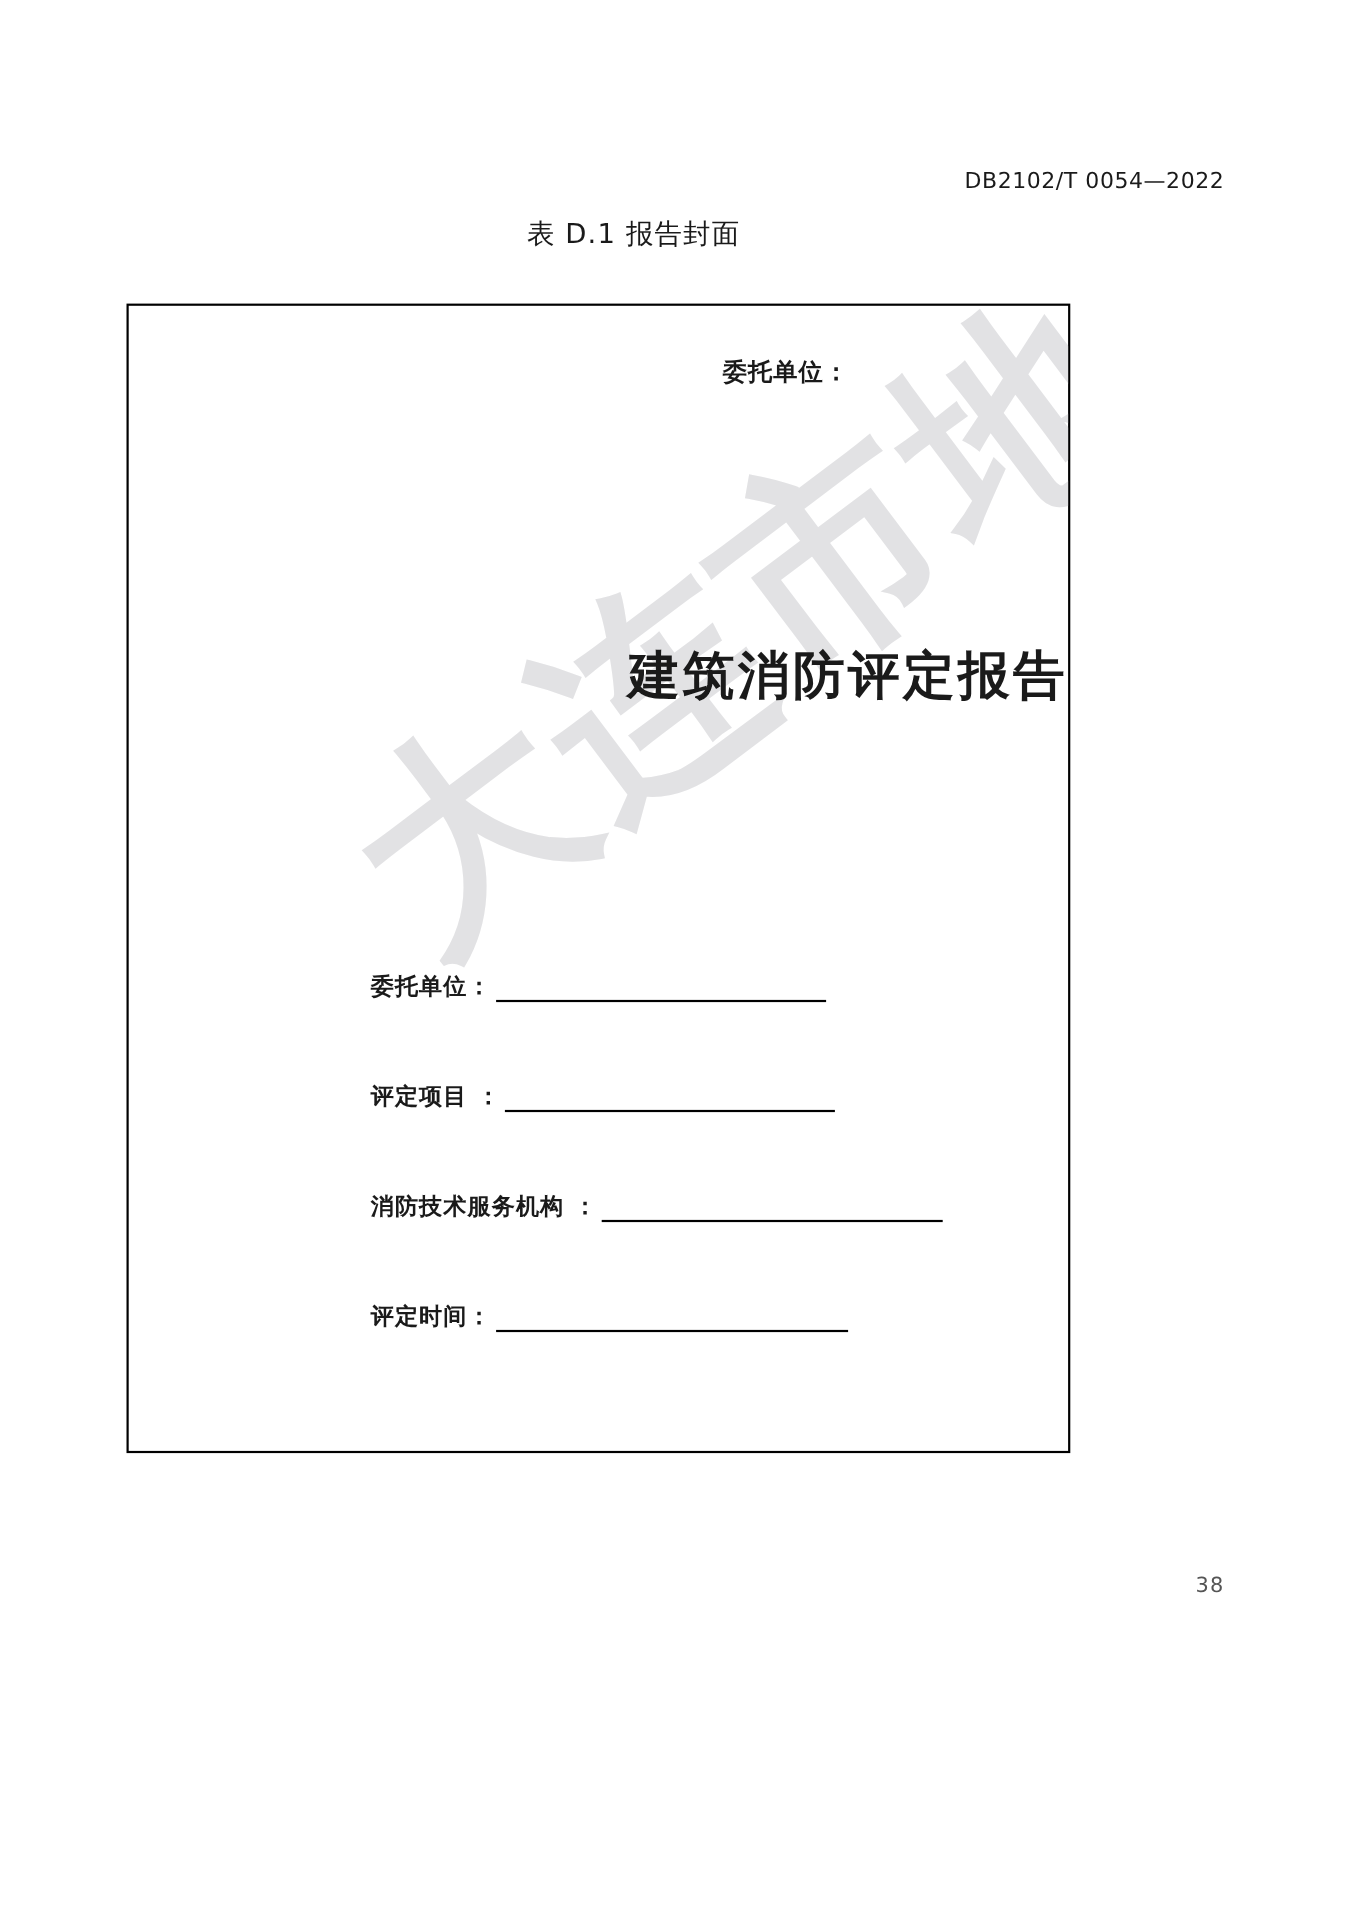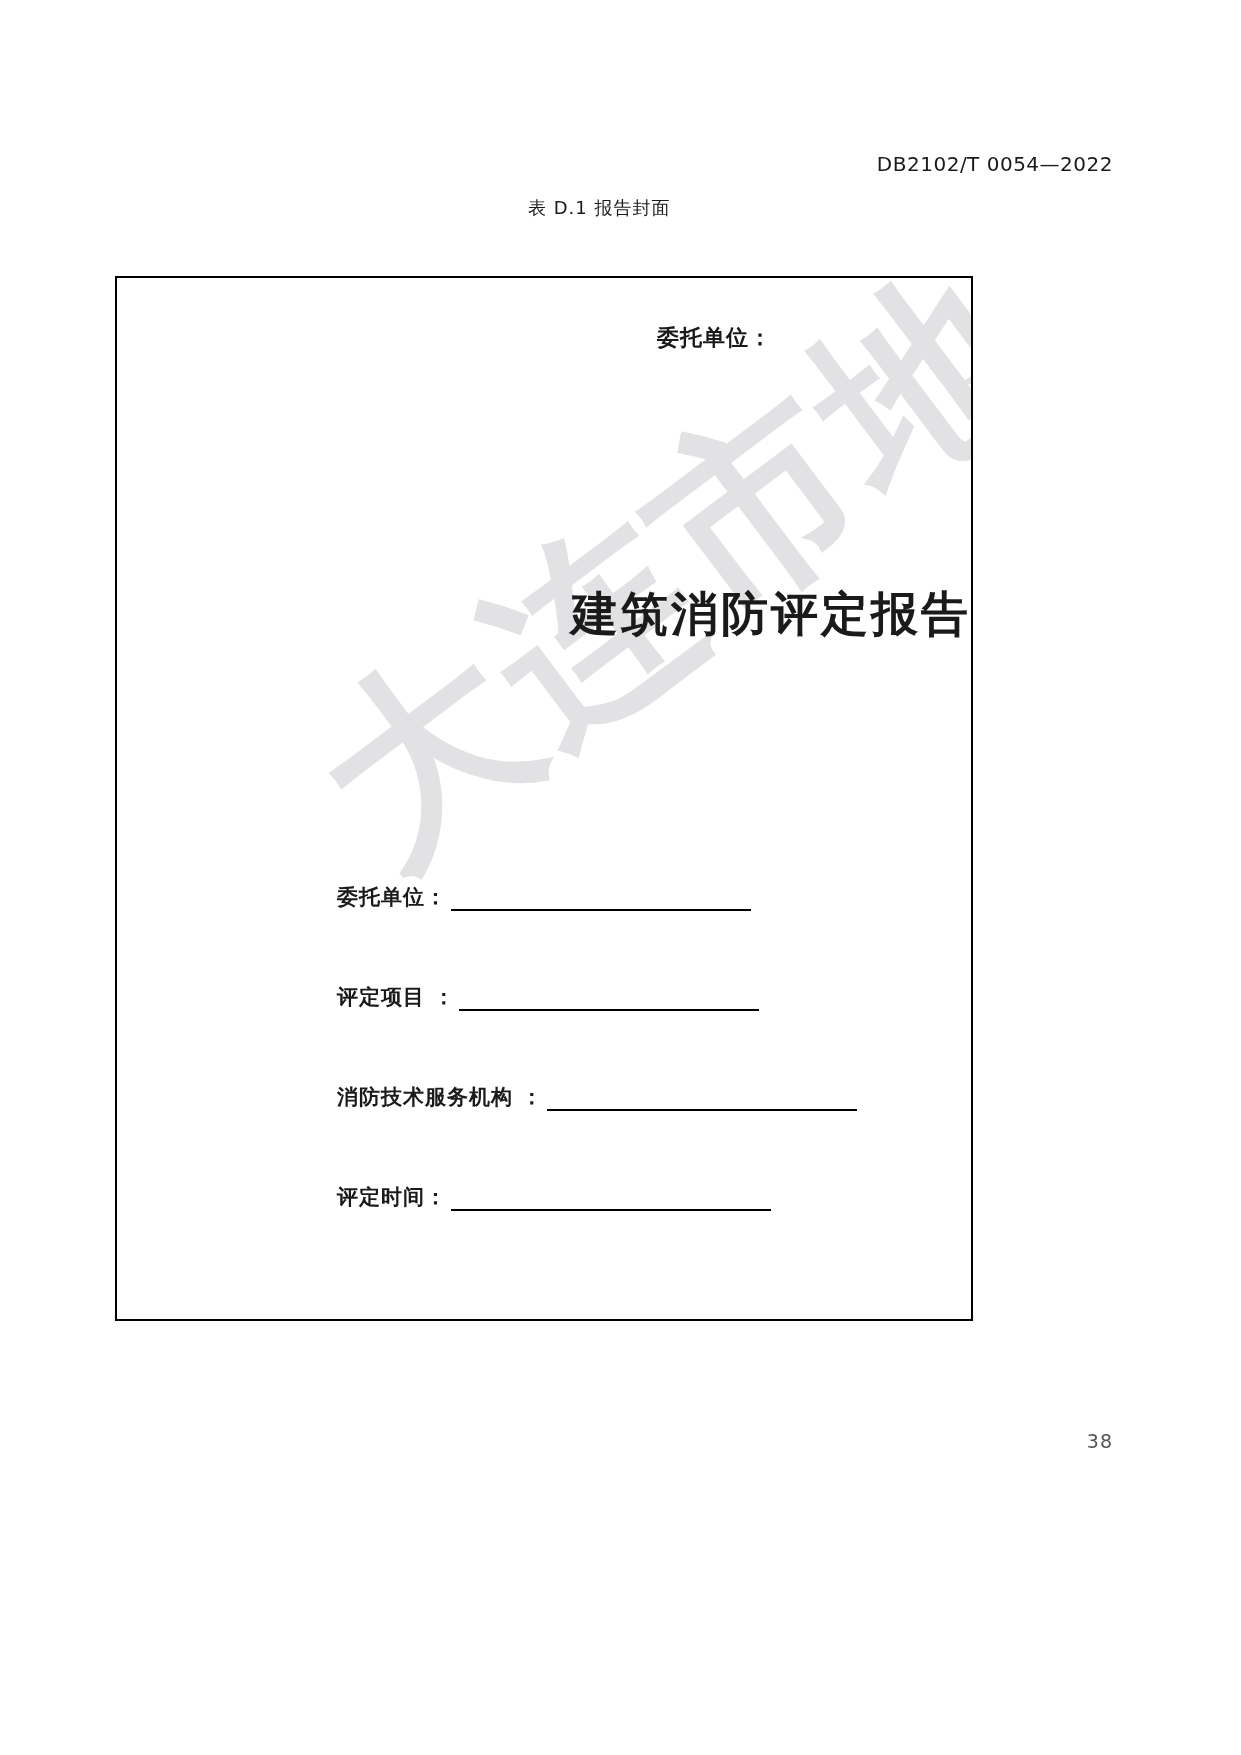--- a/index.html
+++ b/index.html
@@ -30,22 +30,22 @@
     font-size: 20px;
     letter-spacing: 0.5px;
     white-space: nowrap;
     font-family: "DejaVu Sans", "Liberation Sans", sans-serif;
   }
 
   
   .table-caption {
     position: absolute;
     top: 196px;
-    left: 528px;
-    font-size: 18px;
+    left: 479px;
+    font-size: 25px;
     letter-spacing: 1px;
     white-space: nowrap;
   }
 
   
   .cover-box {
     position: absolute;
     left: 115px;
     top: 276px;
     width: 858px;

